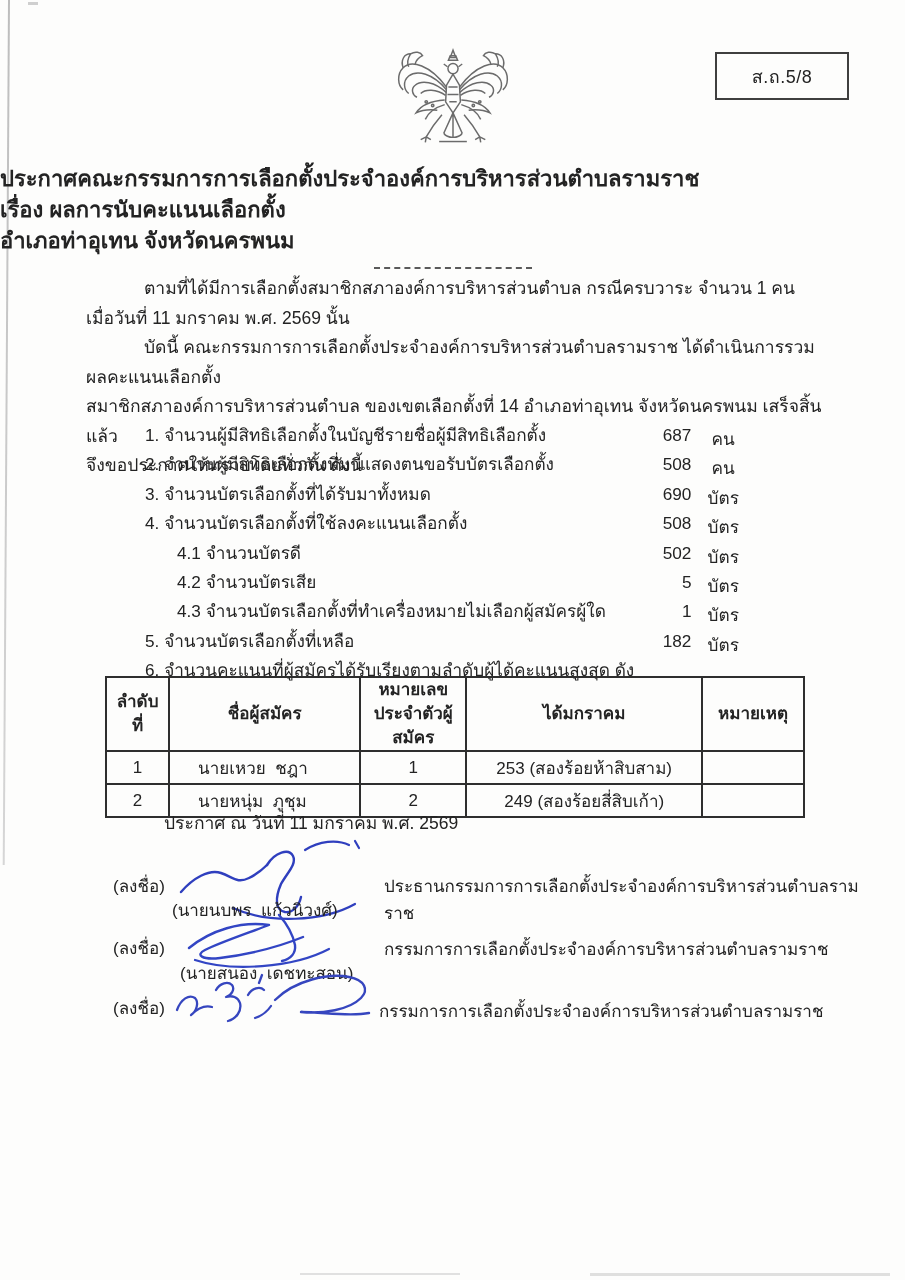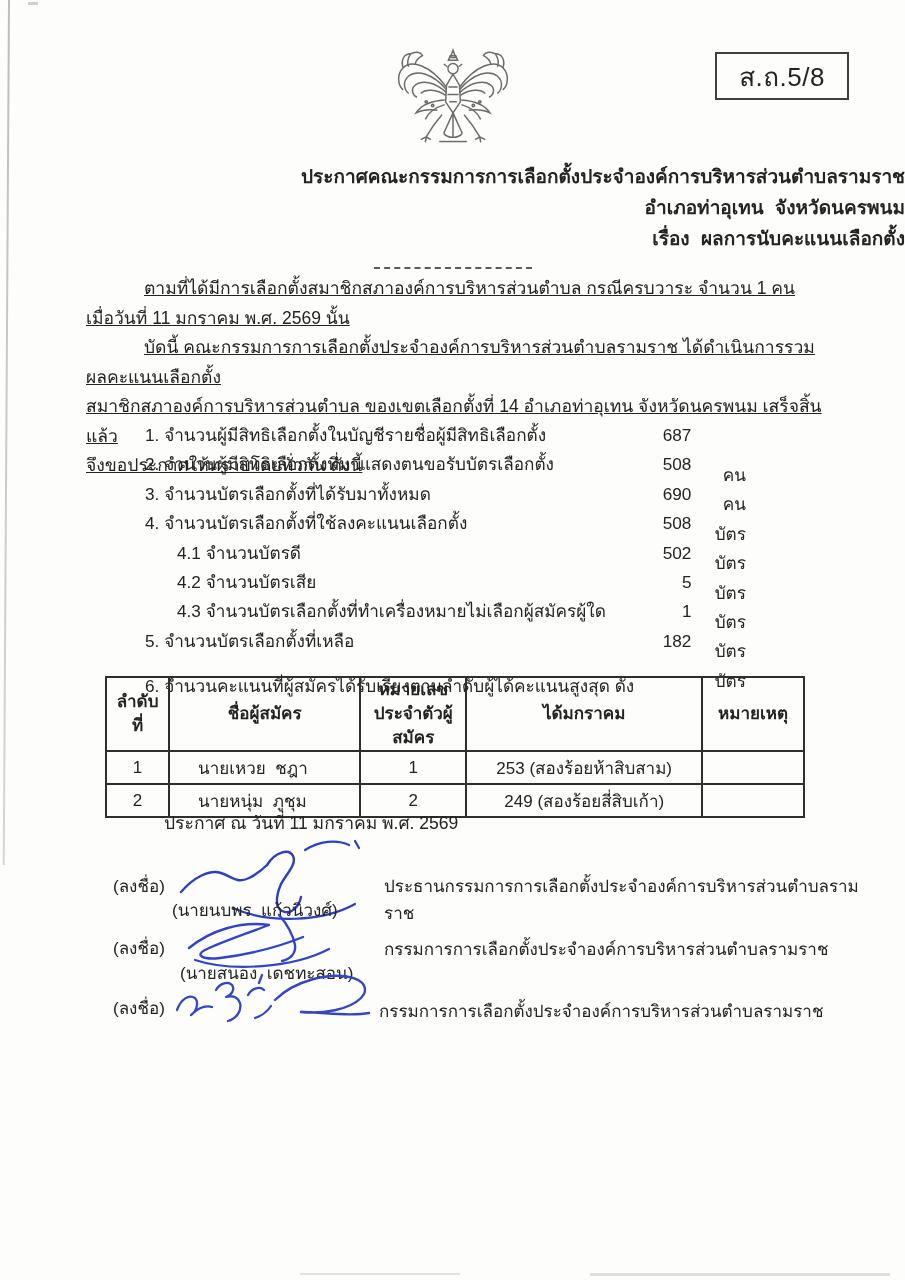--- a/index.html
+++ b/index.html
@@ -11,40 +11,40 @@
   
   .edge-line-left{position:absolute;left:8px;top:0;width:2px;height:865px;
     background:linear-gradient(#bdbdbd,#d6d6d6);transform:rotate(0.35deg);transform-origin:top;}
   .edge-smudge-bottom{position:absolute;left:590px;bottom:4px;width:300px;height:3px;background:#d2d2d2;opacity:.7;}
   .edge-smudge-bottom2{position:absolute;left:300px;bottom:5px;width:160px;height:2px;background:#e0e0e0;}
   .corner-mark{position:absolute;left:28px;top:2px;width:10px;height:3px;background:#cfcfcf;}
 
   .form-code-box{
     position:absolute;top:52px;right:56px;width:130px;height:44px;
     border:2px solid #3f3f3f;display:flex;align-items:center;justify-content:center;
-    font-size:26px;letter-spacing:.5px;background:#fdfdfc;
+    font-size:18px;letter-spacing:.5px;background:#fdfdfc;
   }
   .emblem{position:absolute;top:46px;left:50%;transform:translateX(-50%);}
   .emblem svg{display:block;}
 
-  .doc-title{position:absolute;top:163px;left:0;width:100%;text-align:right;
-    font-weight:bold;font-size:19px;line-height:31px;font-family:Liberation Mono, monospace;}
+  .doc-title{position:absolute;top:163px;left:0;width:100%;text-align:left;
+    font-weight:bold;font-size:22px;line-height:31px;}
   .divider{width:158px;border-top:2px dashed #5a5a5a;margin:11px auto 0;}
 
   .body-text{position:absolute;top:274px;left:86px;width:738px;
     font-size:17.5px;line-height:29.5px;}
-  .body-text p{margin:0;white-space:pre-line;text-indent:58px;text-decoration:underline;}
+  .body-text p{margin:0;white-space:pre-line;text-indent:58px;}
 
   .stats{position:absolute;top:421px;left:145px;width:601px;font-size:17.2px;}
   .stat-row{display:flex;align-items:baseline;height:29.4px;white-space:pre;}
   .stat-row .stat-label{flex:1;overflow:hidden;}
   .stat-row.sub .stat-label{padding-left:32px;}
   .stat-value{width:112px;display:flex;flex:none;}
   .stat-num{width:58px;text-align:right;}
-  .stat-unit{width:46px;text-align:right;padding-left:9px;margin-top:36px;}
+  .stat-unit{width:46px;text-align:center;padding-left:9px;}
 
   .results-table{position:absolute;top:676px;left:105px;width:700px;
     border-collapse:collapse;font-size:17px;table-layout:fixed;}
   .results-table th,.results-table td{border:2px solid #2e2e2e;padding:0 6px;white-space:pre-line;}
   .results-table th{height:56px;font-weight:bold;text-align:center;vertical-align:middle;line-height:24px;}
   .results-table td{height:31px;text-align:center;vertical-align:middle;white-space:pre;}
   .results-table td.cell-name{text-align:left;padding-left:28px;}
   .col-no{width:62px;}.col-name{width:188px;}.col-number{width:104px;}.col-score{width:232px;}.col-remark{width:100px;}
 
   .issued-line{position:absolute;top:809px;left:164px;font-size:17.5px;}
@@ -93,22 +93,22 @@
       <path d="M65,28 L58,40 L57,58 L65,70 L73,58 L72,40 Z"></path>
       <path d="M60,42 h10 M59,50 h12 M61,58 h8"></path>
       <path d="M65,70 L55,92 M65,70 L65,96 M65,70 L75,92"></path>
       <path d="M55,92 C59,98 71,98 75,92"></path>
       <path d="M50,101 h30"></path>
     </svg>
   </div>
 
   <div class="doc-title">
     <div>ประกาศคณะกรรมการการเลือกตั้งประจำองค์การบริหารส่วนตำบลรามราช</div>
+    <div>เรื่อง  ผลการนับคะแนนเลือกตั้ง</div>
     <div>อำเภอท่าอุเทน  จังหวัดนครพนม</div>
-    <div>เรื่อง  ผลการนับคะแนนเลือกตั้ง</div>
     <div class="divider"></div>
   </div>
 
   <div class="body-text">
     <p>ตามที่ได้มีการเลือกตั้งสมาชิกสภาองค์การบริหารส่วนตำบล กรณีครบวาระ จำนวน 1 คน
 เมื่อวันที่ 11 มกราคม พ.ศ. 2569 นั้น</p>
     <p>บัดนี้ คณะกรรมการการเลือกตั้งประจำองค์การบริหารส่วนตำบลรามราช ได้ดำเนินการรวมผลคะแนนเลือกตั้ง
 สมาชิกสภาองค์การบริหารส่วนตำบล ของเขตเลือกตั้งที่ 14 อำเภอท่าอุเทน จังหวัดนครพนม  เสร็จสิ้นแล้ว
 จึงขอประกาศให้ทราบโดยทั่วกัน ดังนี้</p>
   </div>

